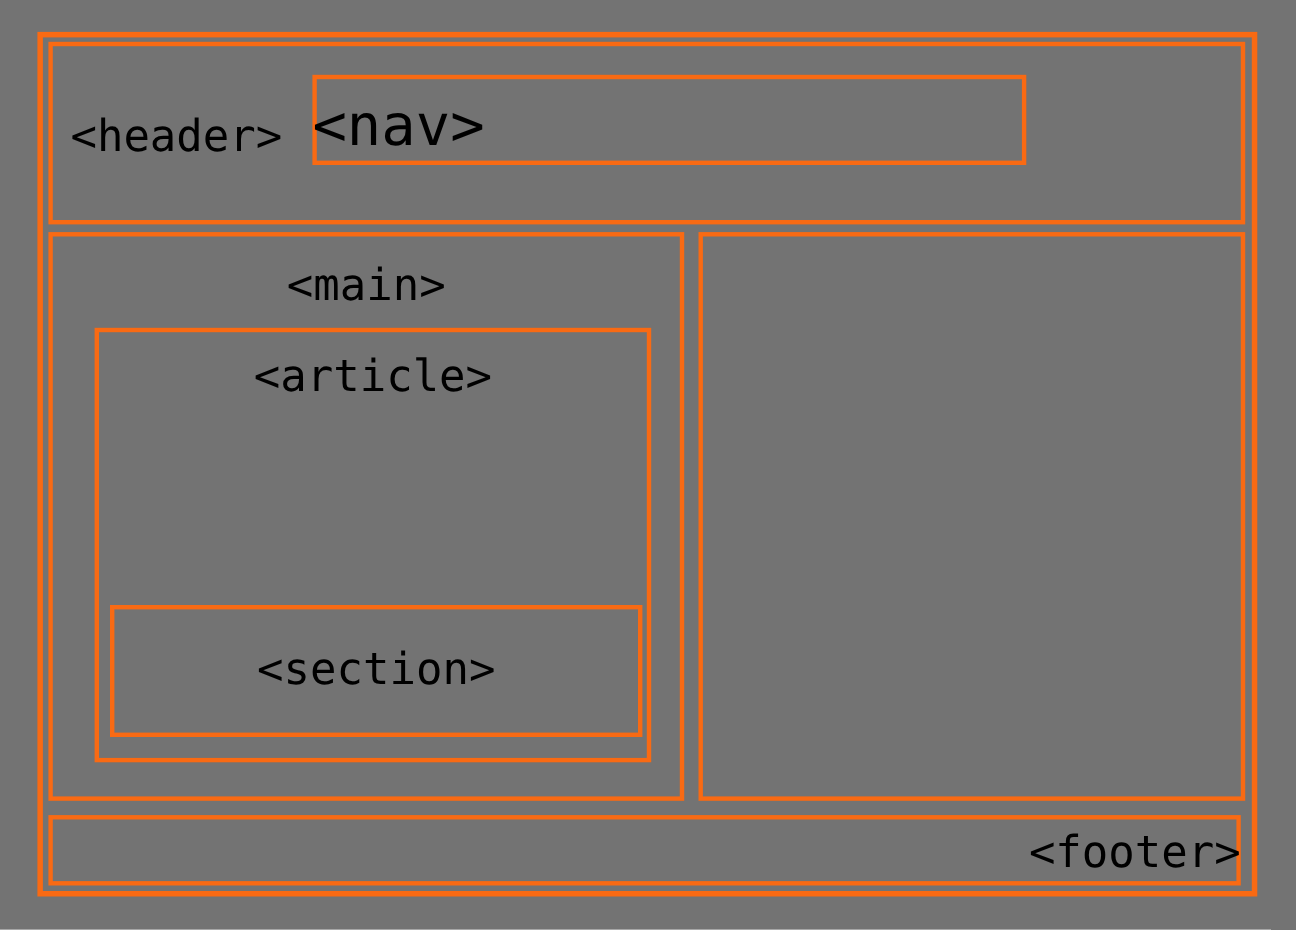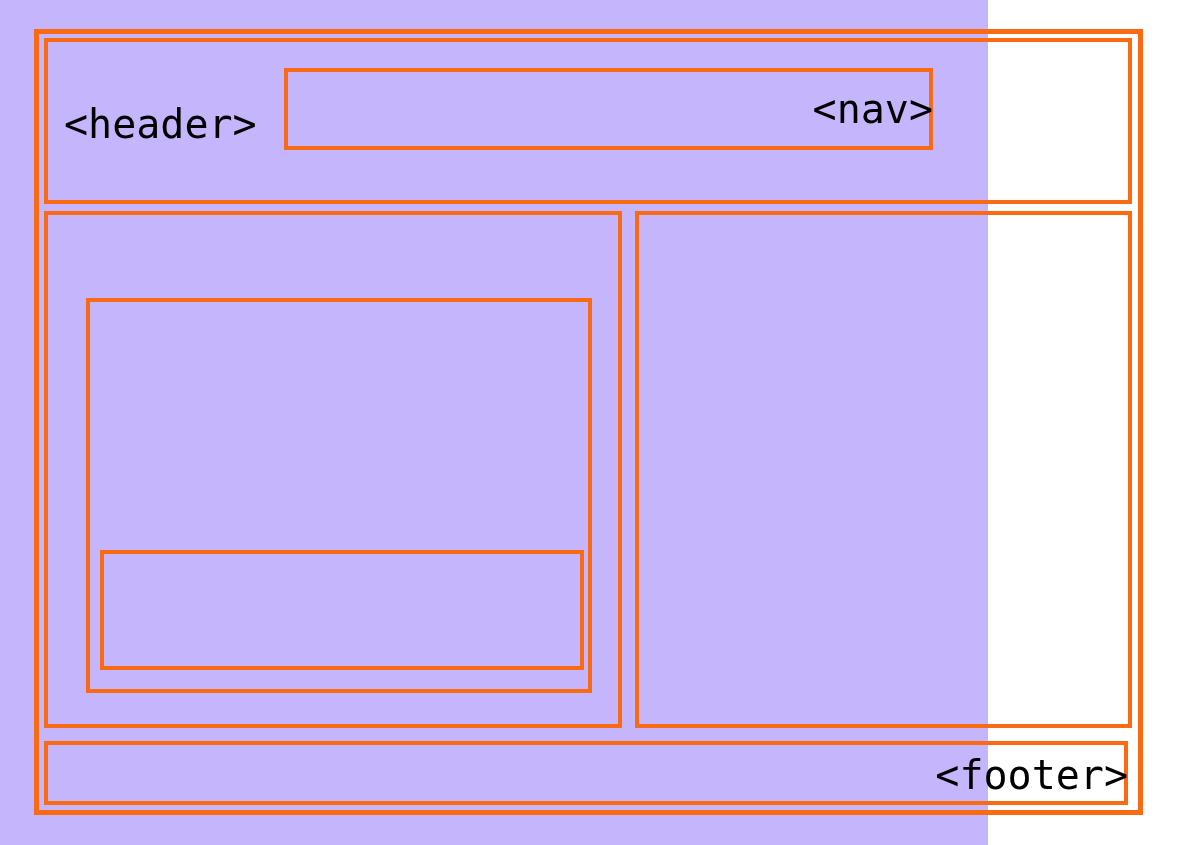--- a/index.html
+++ b/index.html
@@ -10,23 +10,23 @@
   }
   body {
     width: 1178px;
     height: 845px;
     overflow: hidden;
     font-family: "DejaVu Sans Mono", "Liberation Mono", monospace;
   }
 
   .canvas {
     position: relative;
-    width: 988px;
+    width: 1178px;
     height: 845px;
-    background: #c4b5fd;
+    background: #737373;
   }
 
   
   .box {
     position: absolute;
     box-sizing: border-box;
     border: 4px solid #f96a13;
     background: transparent;
   }
 
@@ -67,22 +67,22 @@
   #nav-box {
     left: 284px;
     top: 68px;
     width: 649px;
     height: 82px;
   }
   #nav-label {
     left: 284px;
     top: 89px;
     width: 649px;
-    text-align: right;
-    font-size: 40px;
+    text-align: left;
+    font-size: 52px;
   }
 
   
   #main-box {
     left: 44px;
     top: 211px;
     width: 578px;
     height: 517px;
   }
   #main-label {
@@ -160,23 +160,26 @@
 
   <div class="box" id="outer-frame"></div>
 
   <div class="box" id="header-box"></div>
   <div class="label" id="header-label">&lt;header&gt;</div>
 
   <div class="box" id="nav-box"></div>
   <div class="label" id="nav-label">&lt;nav&gt;</div>
 
   <div class="box" id="main-box"></div>
+  <div class="label" id="main-label">&lt;main&gt;</div>
 
   <div class="box" id="article-box"></div>
+  <div class="label" id="article-label">&lt;article&gt;</div>
 
   <div class="box" id="section-box"></div>
+  <div class="label" id="section-label">&lt;section&gt;</div>
 
   <div class="box" id="aside-box"></div>
 
   <div class="box" id="footer-box"></div>
   <div class="label" id="footer-label">&lt;footer&gt;</div>
 
 </div>
 
 </body></html>

